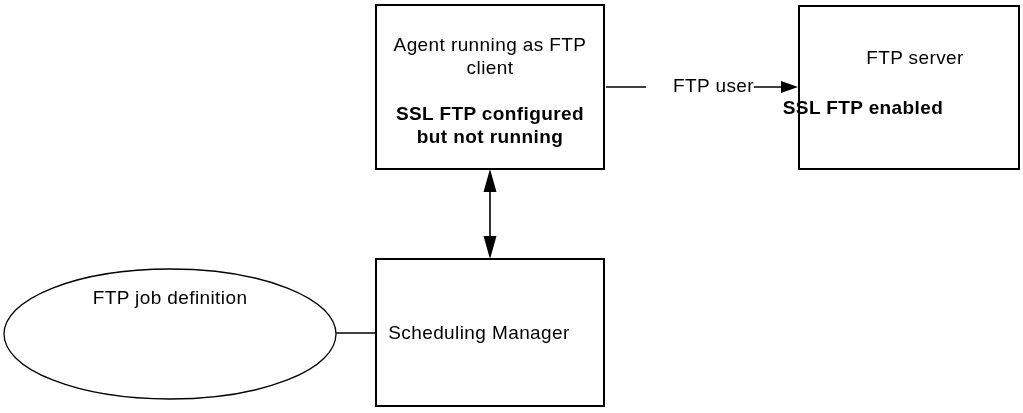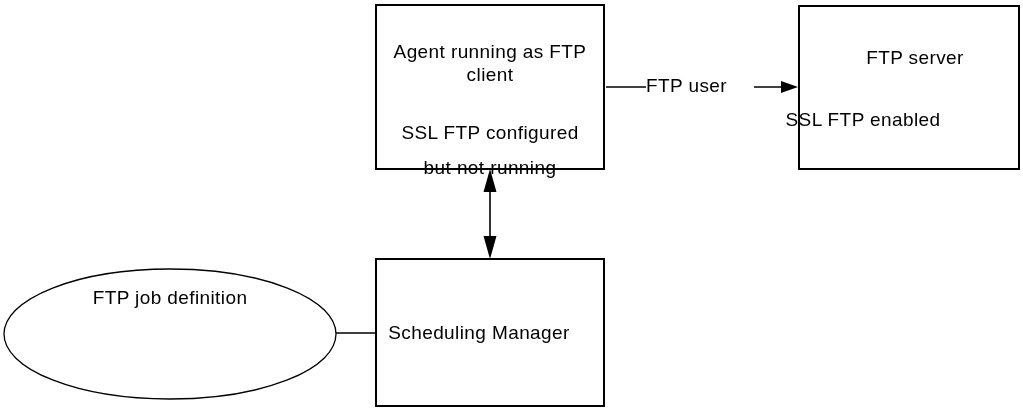--- a/index.html
+++ b/index.html
@@ -29,33 +29,33 @@
   .box-sched  { left: 375px; top: 258px; width: 230px; height: 149px; }
   .txt {
     position: absolute;
     text-align: center;
     font-size: 19px;
     line-height: 23px;
     letter-spacing: 0.4px;
     white-space: nowrap;
   }
   .txt div { line-height: 23px; }
-  .b { font-weight: normal; margin-top: 12px; }
+  .b { font-weight: bold; }
   .spacer { height: 23px; }
-  .agent-text   { left: 377px; top: 40px;  width: 226px; }
+  .agent-text   { left: 377px; top: 33px;  width: 226px; }
   .server-title { left: 800px; top: 46px;  width: 230px; }
   .server-status{ left: 754px; top: 96px;  width: 218px; }
   .sched-text   { left: 366px; top: 321px; width: 226px; }
   .ellipse-title{ left: 20px;  top: 286px; width: 300px; }
   .ellipse-line2{ left: 5px;   top: 341px; width: 330px; }
   .arrow-label {
     position: absolute;
     left: 646px; top: 74px;
     width: 108px;
-    text-align: left;
+    text-align: right;
     font-size: 19px;
     line-height: 24px;
     letter-spacing: 0.4px;
     background: #ffffff;
     white-space: nowrap;
   }
 </style>
 </head>
 <body>
 

